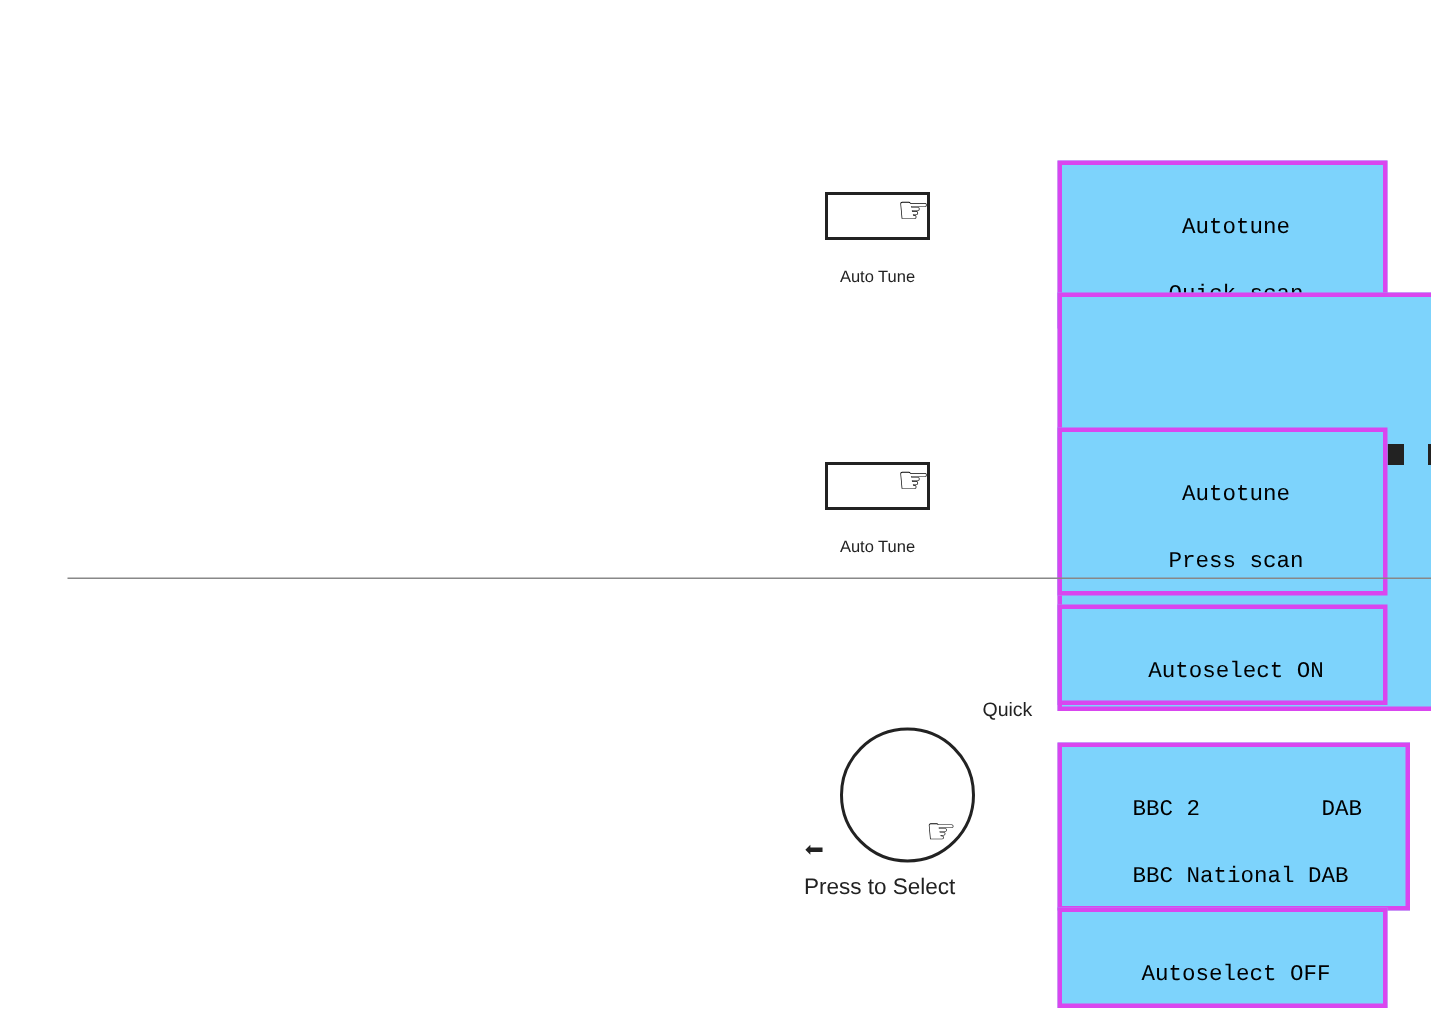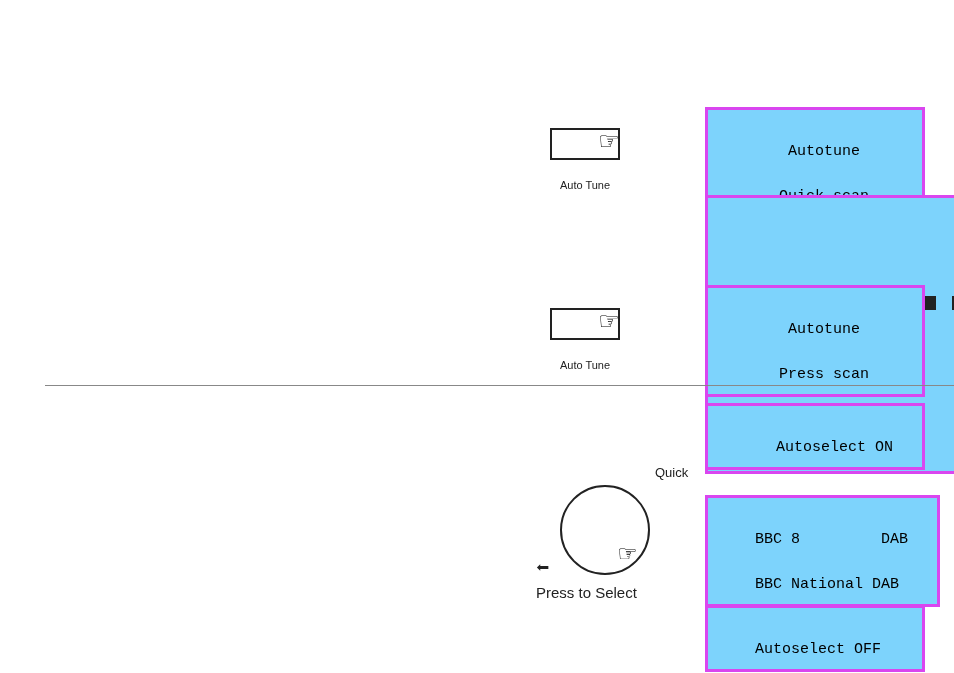--- a/index.html
+++ b/index.html
@@ -149,35 +149,35 @@
 
 <div style="position:absolute; left: 555px; top: 258px; font-size:30px;">☞</div>
 
 <div class="lcd-box" style="left: 660px; top: 240px; min-width: 220px; text-align: center;">
   <span>Autotune</span><br>
   <span>Press scan</span>
 </div>
 
 <div class="divider"></div>
 
-<div class="lcd-box" style="left: 660px; top: 358px; min-width: 220px; text-align: right;">
+<div class="lcd-box" style="left: 660px; top: 358px; min-width: 220px; text-align: center;">
   <span>Autoselect ON</span>
 </div>
 
 <div class="tuning-label" style="left: 610px; top: 420px;">Quick</div>
 
 <div class="tuning-knob" style="left: 515px; top: 440px;"></div>
 
 <div style="position:absolute; left: 574px; top: 492px; font-size:28px;">☞</div>
 
 <div style="position:absolute; left: 476px; top: 510px;">
   <span class="back-icon">⬅</span>
   <div class="press-label">Press to Select</div>
 </div>
 
 <div class="lcd-box" style="left: 660px; top: 450px; min-width: 220px;">
-  <span>BBC 8         DAB</span><br>
+  <span>BBC 2         DAB</span><br>
   <span>BBC National DAB</span>
 </div>
 
-<div class="lcd-box" style="left: 660px; top: 560px; min-width: 220px; text-align: left;">
+<div class="lcd-box" style="left: 660px; top: 560px; min-width: 220px; text-align: center;">
   <span>Autoselect OFF</span>
 </div>
 
 </body></html>

